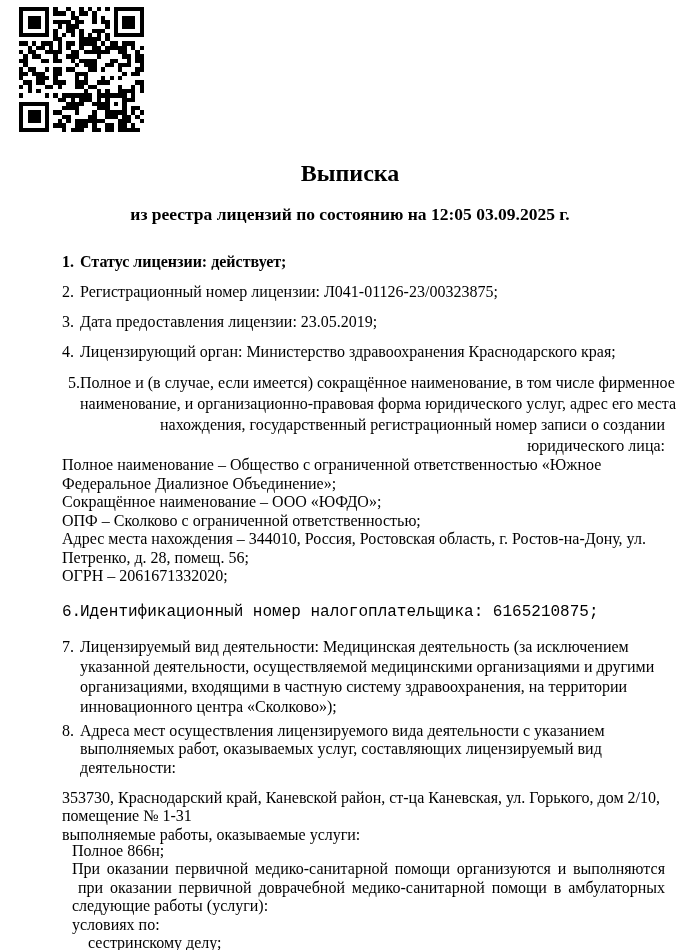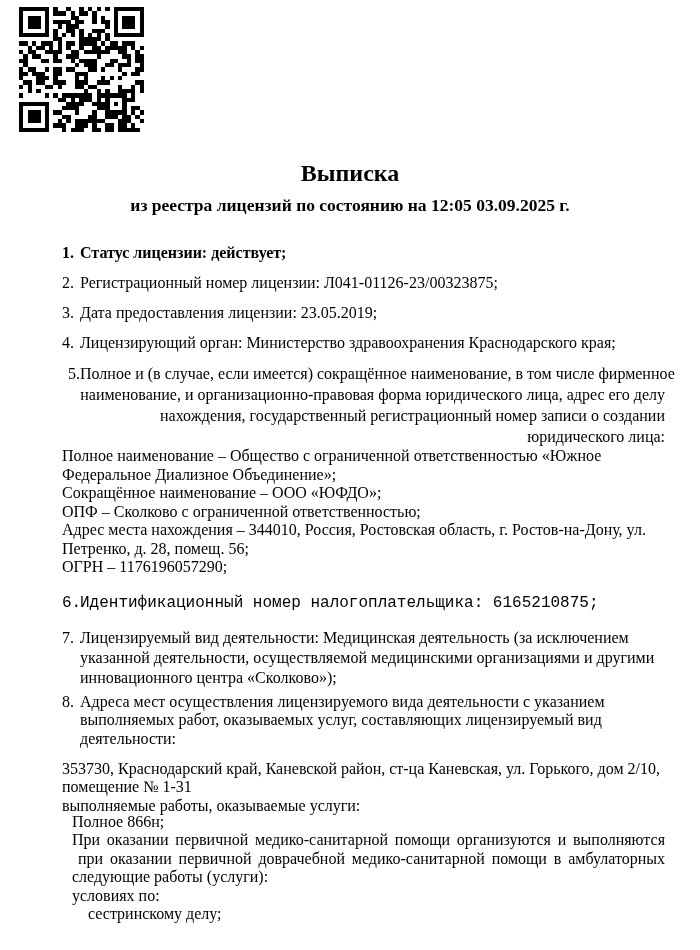--- a/index.html
+++ b/index.html
@@ -7,21 +7,21 @@
     width:700px;height:950px;background:#ffffff;color:#000000;
     font-family:"Liberation Serif","DejaVu Serif",serif;
     position:relative;overflow:hidden;
   }
   #qr{position:absolute;left:19px;top:7px;width:125px;height:125px;}
   .title{
     margin:162px 0 0 0;text-align:center;font-weight:bold;
     font-size:24px;line-height:23px;
   }
   .subtitle{
-    margin:10px 0 0 0;text-align:center;font-weight:bold;
+    margin:19px 0 0 0;text-align:center;font-weight:bold;
     font-size:17.5px;line-height:20px;
   }
   #doc-body{margin-left:62px;width:603px;font-size:16px;}
   .blk{margin:0;}
   .lh-a .line{line-height:20px;}
   .lh-b .line{line-height:21px;text-align:right;}
   .lh-c .line{line-height:18.5px;}
   .mt-first{margin-top:28px;font-weight:bold;}
   .mt-item{margin-top:10px;}
   .mt-zero{margin-top:0;}
@@ -483,39 +483,40 @@
       <div class="line i0"><span class="num">2.</span>Регистрационный номер лицензии: Л041-01126-23/00323875;</div>
     </div>
     <div class="blk lh-a mt-item">
       <div class="line i0"><span class="num">3.</span>Дата предоставления лицензии: 23.05.2019;</div>
     </div>
     <div class="blk lh-a mt-item">
       <div class="line i0"><span class="num">4.</span>Лицензирующий орган: Министерство здравоохранения Краснодарского края;</div>
     </div>
     <div class="blk lh-b mt-item">
       <div class="line i0"><span class="num">5.</span>Полное и (в случае, если имеется) сокращённое наименование, в том числе фирменное</div>
-      <div class="line i1">наименование, и организационно-правовая форма юридического лица, адрес его делу</div>
+      <div class="line i1">наименование, и организационно-правовая форма юридического услуг, адрес его места</div>
       <div class="line i1">нахождения, государственный регистрационный номер записи о создании</div>
       <div class="line i1">юридического лица:</div>
     </div>
     <div class="blk lh-c mt-zero">
       <div class="line i0">Полное наименование – Общество с ограниченной ответственностью «Южное</div>
       <div class="line i0">Федеральное Диализное Объединение»;</div>
       <div class="line i0">Сокращённое наименование – ООО «ЮФДО»;</div>
       <div class="line i0">ОПФ – Сколково с ограниченной ответственностью;</div>
       <div class="line i0">Адрес места нахождения – 344010, Россия, Ростовская область, г. Ростов-на-Дону, ул.</div>
       <div class="line i0">Петренко, д. 28, помещ. 56;</div>
-      <div class="line i0">ОГРН – 1176196057290;</div>
+      <div class="line i0">ОГРН – 2061671332020;</div>
     </div>
     <div class="blk lh-a mt-item6">
       <div class="line i0"><span class="num">6.</span>Идентификационный номер налогоплательщика: 6165210875;</div>
     </div>
     <div class="blk lh-a mt-item7">
       <div class="line i0"><span class="num">7.</span>Лицензируемый вид деятельности: Медицинская деятельность (за исключением</div>
       <div class="line i1">указанной деятельности, осуществляемой медицинскими организациями и другими</div>
+      <div class="line i1">организациями, входящими в частную систему здравоохранения, на территории</div>
       <div class="line i1">инновационного центра «Сколково»);</div>
     </div>
     <div class="blk lh-c mt-item8">
       <div class="line i0"><span class="num">8.</span>Адреса мест осуществления лицензируемого вида деятельности с указанием</div>
       <div class="line i1">выполняемых работ, оказываемых услуг, составляющих лицензируемый вид</div>
       <div class="line i1">деятельности:</div>
     </div>
     <div class="blk lh-c mt-addr">
       <div class="line i0">353730, Краснодарский край, Каневской район, ст-ца Каневская, ул. Горького, дом 2/10,</div>
       <div class="line i0">помещение № 1-31</div>

